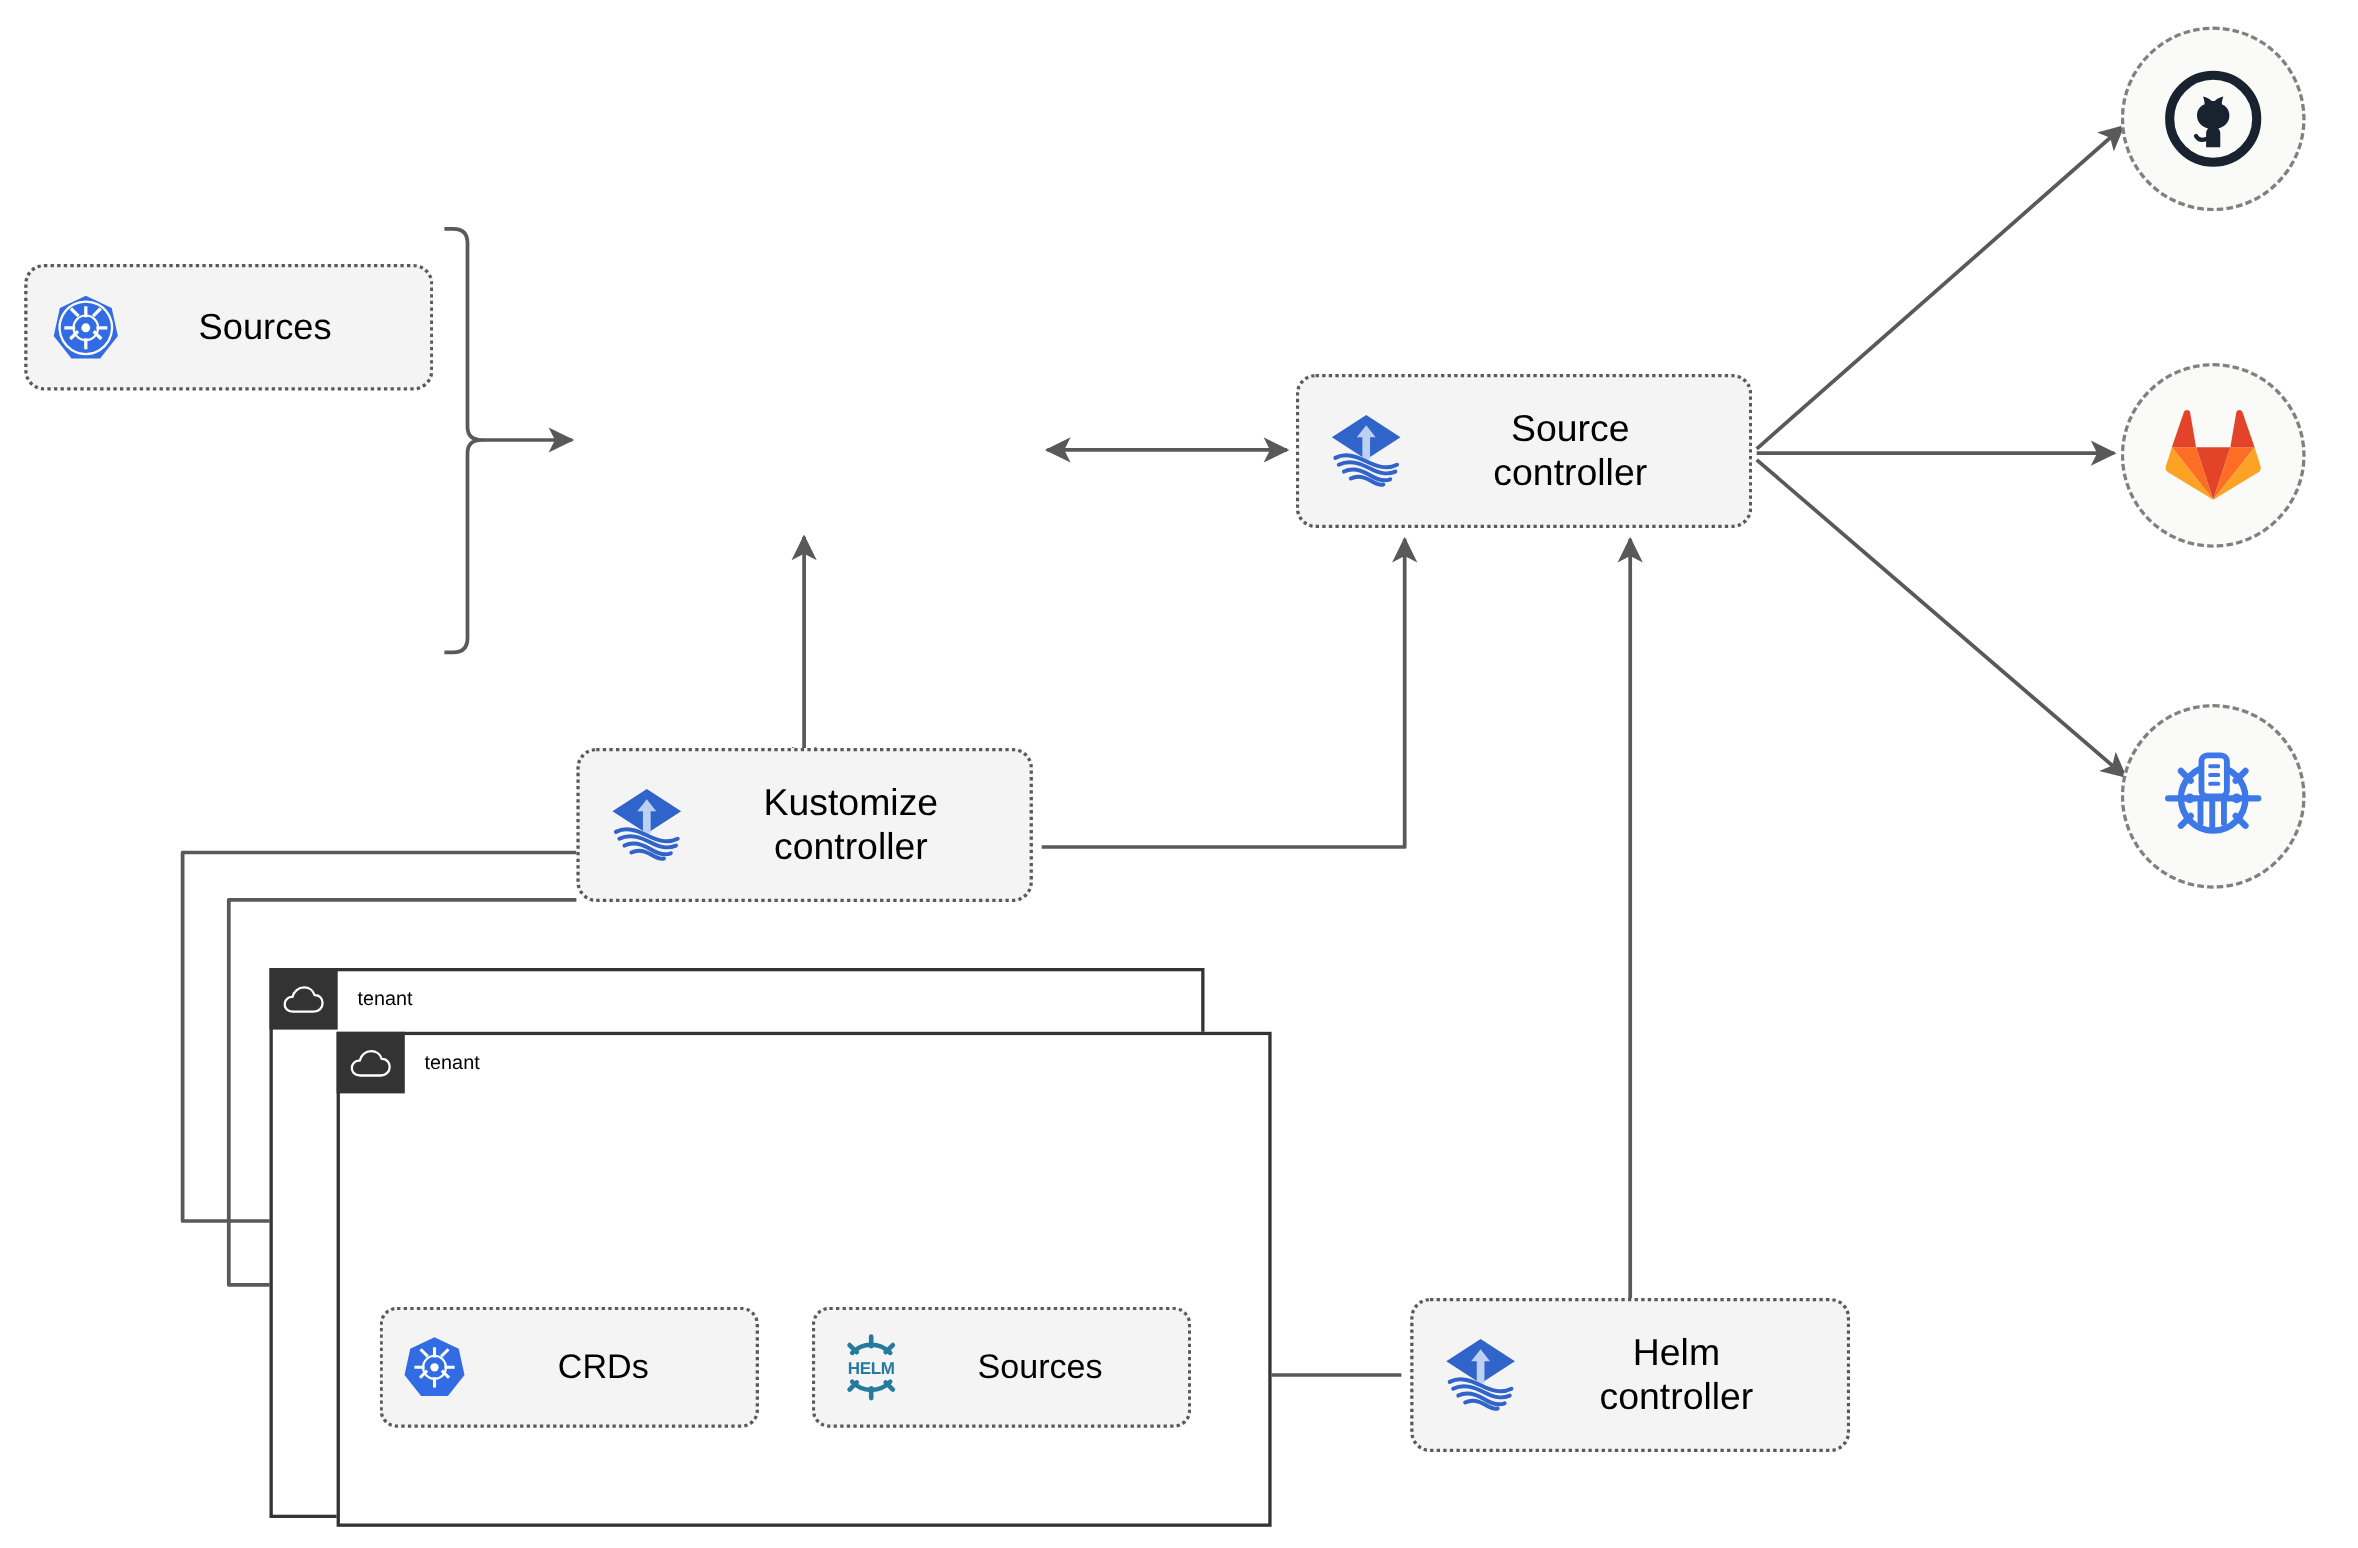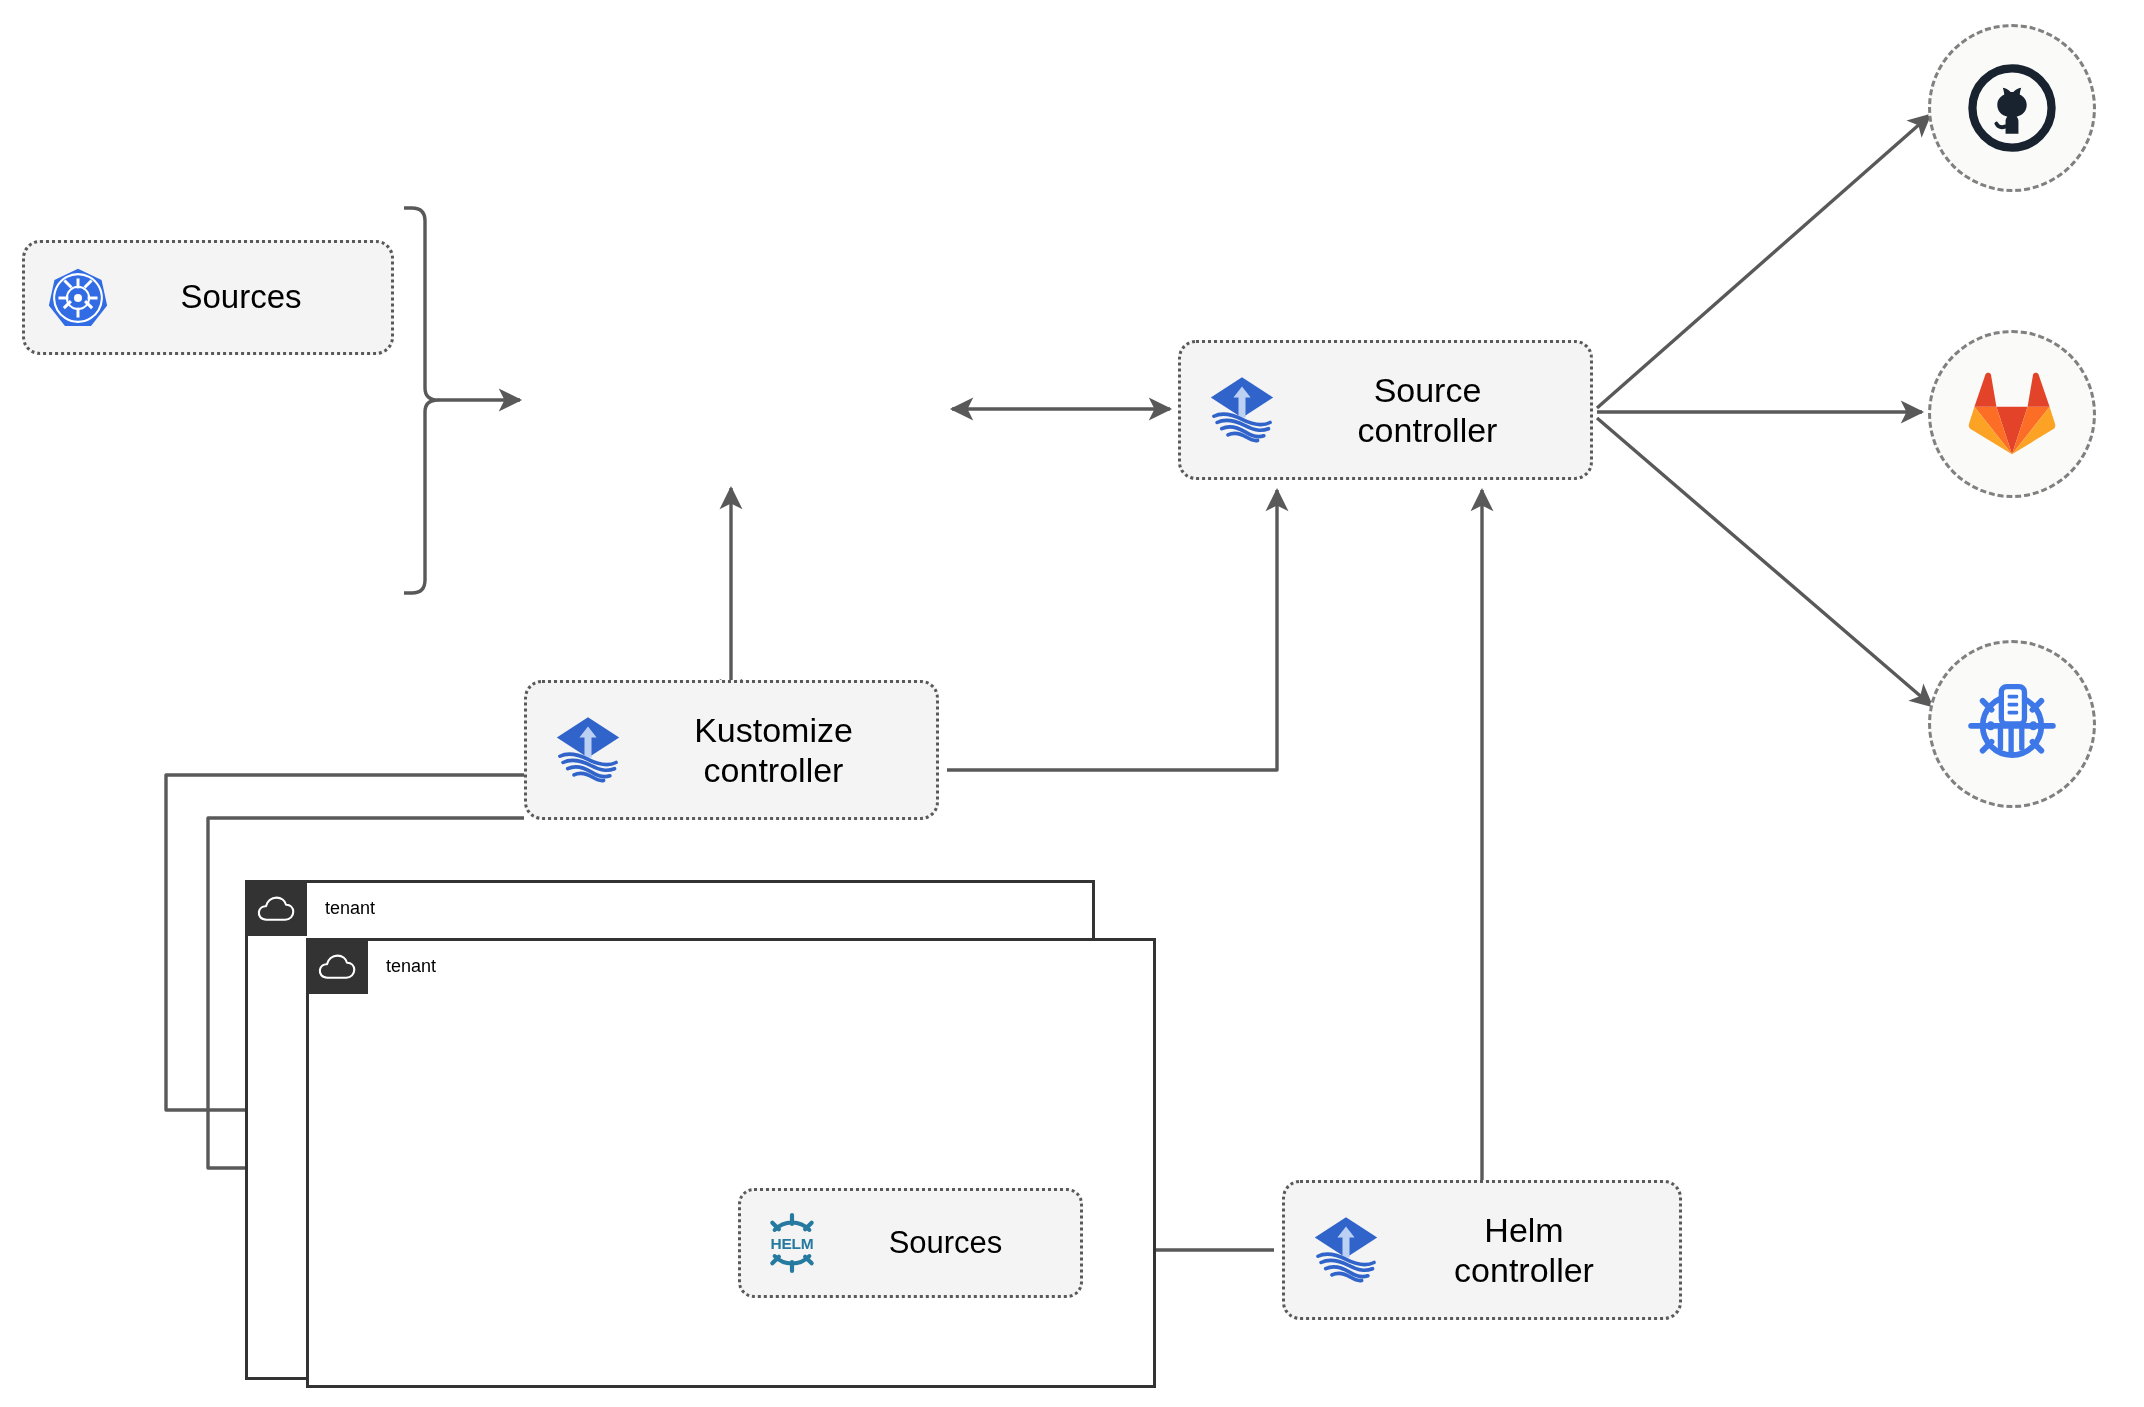--- a/index.html
+++ b/index.html
@@ -266,20 +266,40 @@
                    C11.6 6.6 16.6 2.4 22.6 2.4 C28 2.4 32.3 5.8 33.6 10.6
                    C38.6 10.4 42 14 42 18.8 C42 23.8 38.2 28 32.6 28 Z" fill="none" stroke="#ffffff" stroke-width="2.4" stroke-linejoin="round"></path>
         </svg>
       </span>
       <span class="tenant-name">tenant</span>
     </div>
   </div>
 
 
 
+  <div class="rescard" id="res-crds">
+    <span class="ico">
+      <svg width="58" height="58" viewBox="0 0 100 100">
+        <path d="M50 3 L88 21 L97 62 L71 95 L29 95 L3 62 L12 21 Z" fill="#326CE5"></path>
+        <g fill="#ffffff">
+          <circle cx="50" cy="50" r="6.5"></circle>
+          <path d="M47.6 18.5h4.8v16h-4.8z"></path>
+            <path d="M47.6 65.5h4.8v16h-4.8z"></path>
+          <path d="M18.5 47.6h16v4.8h-16z"></path>
+            <path d="M65.5 47.6h16v4.8h-16z"></path>
+          <path d="M26.4 23.4l3.4-3.4 11.3 11.3-3.4 3.4z"></path>
+            <path d="M59.8 56.8l3.4-3.4 11.3 11.3-3.4 3.4z"></path>
+          <path d="M70.2 20l3.4 3.4-11.3 11.3-3.4-3.4z"></path>
+            <path d="M36.8 53.4l3.4 3.4-11.3 11.3-3.4-3.4z"></path>
+          <circle cx="50" cy="50" r="18" fill="none" stroke="#ffffff" stroke-width="3.2"></circle>
+        </g>
+      </svg>
+    </span>
+    <span class="lbl">CRDs</span>
+  </div>
 
   <div class="rescard" id="res-releases">
     <span class="ico">
       <svg width="66" height="62" viewBox="0 0 110 104">
         <g stroke="#277A9F" stroke-width="7" fill="none" stroke-linecap="round">
           <path d="M55 5 L55 20"></path>
           <path d="M22 18 L33 29"></path>
           <path d="M88 18 L77 29"></path>
           <path d="M55 99 L55 84"></path>
           <path d="M22 86 L33 75"></path>

